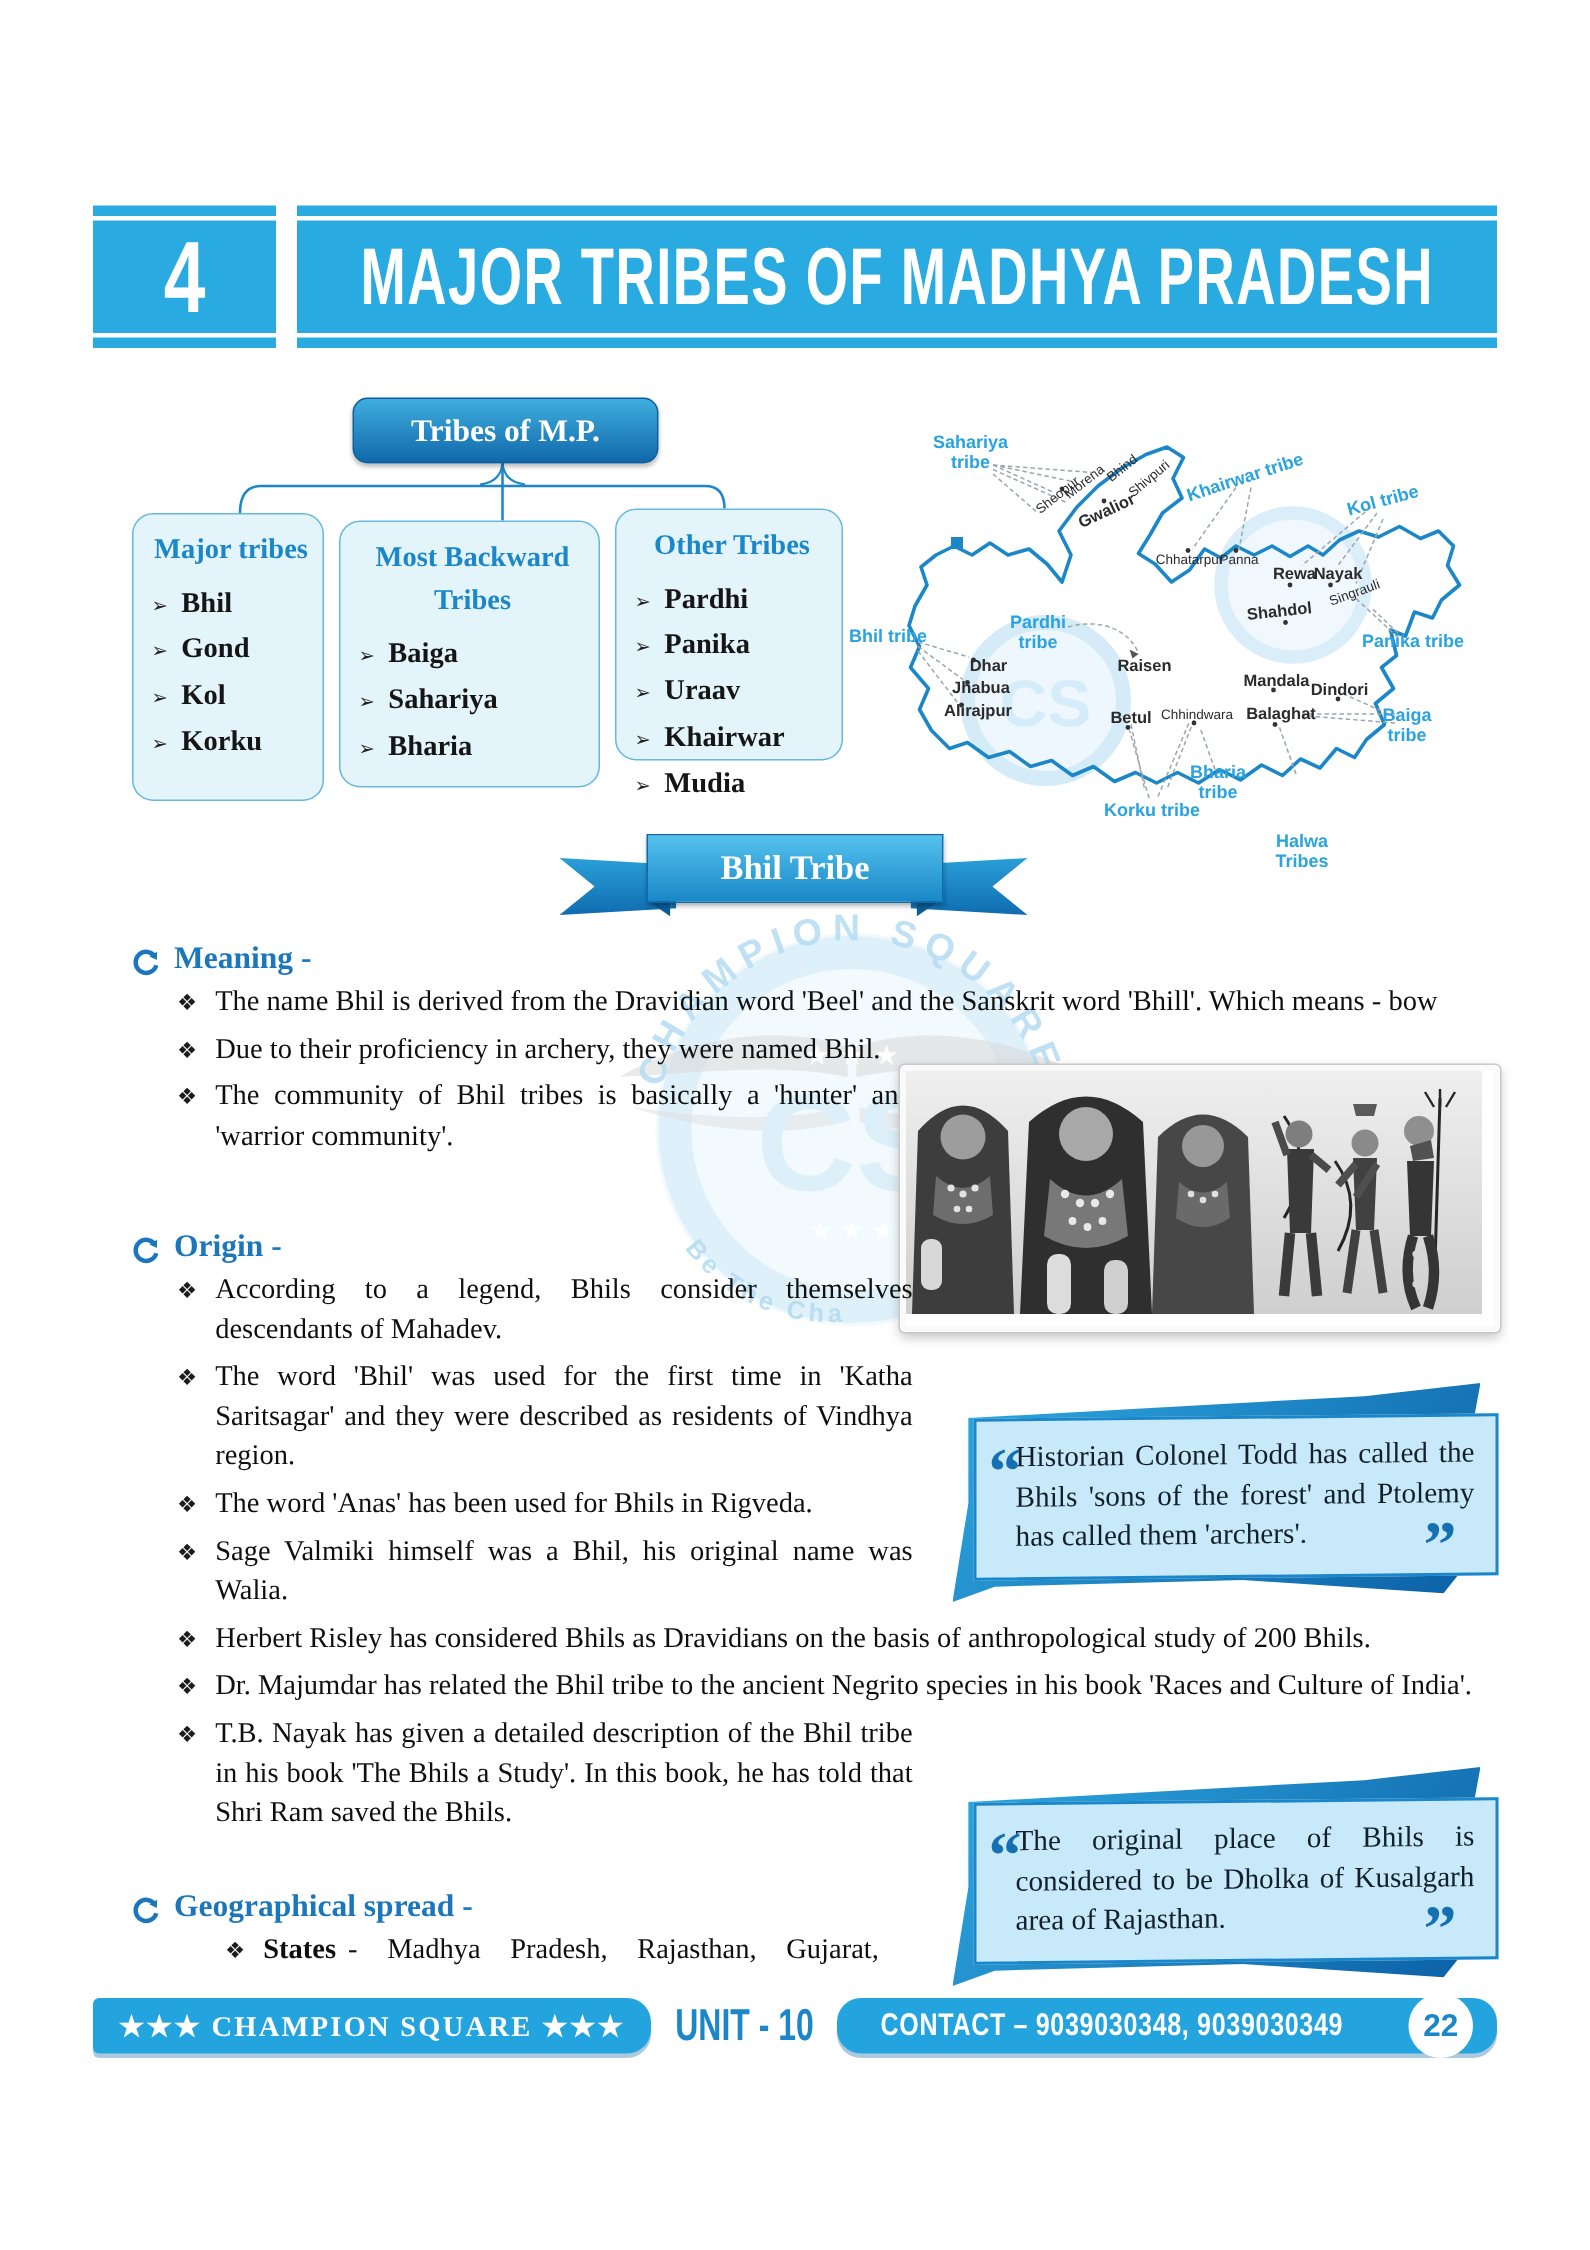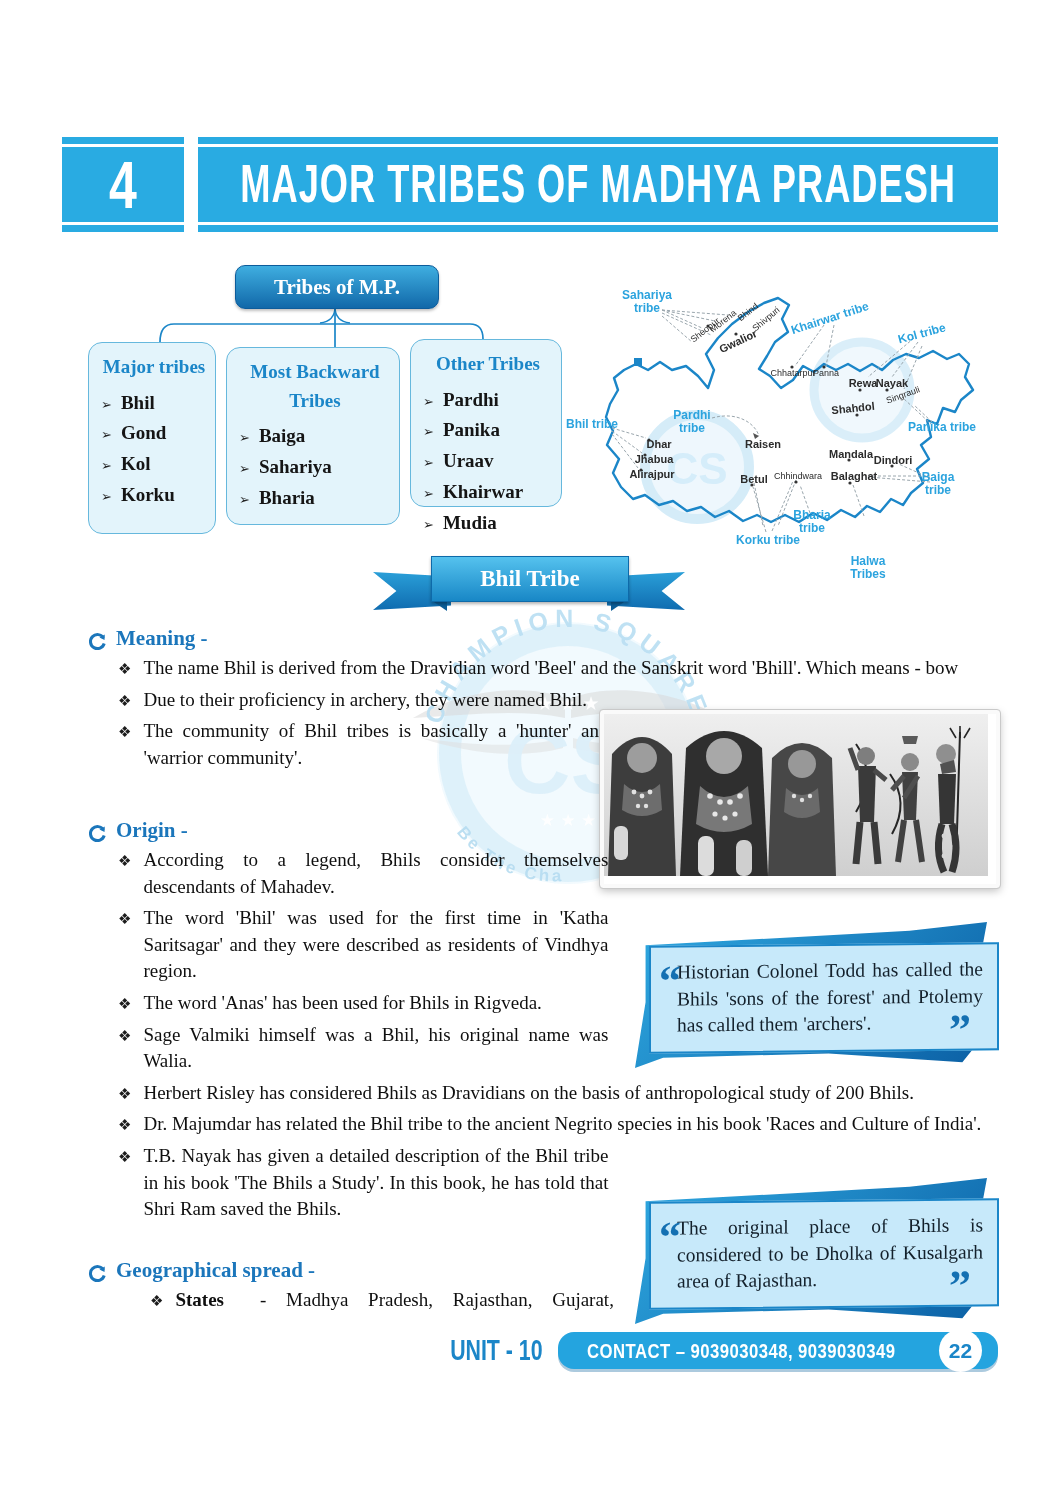--- a/index.html
+++ b/index.html
@@ -62,21 +62,21 @@
 
   
   .section{width:910px;}
   .sec-head{display:flex;align-items:flex-end;gap:9px;margin-bottom:4px;}
   .sec-head .txt{color:#1B76BB;font-weight:700;font-size:21px;}
   .bullet{display:flex;align-items:baseline;gap:12px;margin:0 0 5px 30px;}
   .b-marker{font-family:"DejaVu Sans",sans-serif;font-size:15px;color:#1c1c1c;flex:0 0 auto;}
   .b-text{font-size:19px;line-height:1.4;color:#0f0f0f;}
   .wide .b-text{width:850px;}
   .narrow .b-text{width:465px;text-align:justify;}
-  .b-bold{margin-right:36px;}
+  .b-bold{margin-right:8px;}
   .b-bold:empty{display:none;margin:0;}
   .indent{margin-left:62px;}
   .spread .b-text{word-spacing:15px;}
 
   
   .photo{left:600px;top:710px;width:392px;height:170px;background:#fff;
          border:4px solid #fafafa;outline:1px solid #c9c9c9;border-radius:3px;
          box-shadow:0 3px 8px rgba(0,0,0,.25);}
   .photo svg{display:block;}
 
@@ -510,20 +510,23 @@
     <div>
 
         <div class="bullet wide indent spread">
           <span class="b-marker">❖</span>
           <span class="b-text"><b class="b-bold">States</b><span>-  Madhya Pradesh, Rajasthan, Gujarat,</span></span>
         </div>
       </div>
   </div>
 
   <div class="abs footer">
+    <div class="f-left">
+      <span>★★★ CHAMPION SQUARE ★★★</span>
+    </div>
     <div class="f-unit">
       <span>UNIT - 10</span>
     </div>
     <div class="f-right">
       <div class="f-contact">
         <span>CONTACT – 9039030348, 9039030349</span>
       </div>
       <div class="f-page">
         <span>22</span>
       </div>

